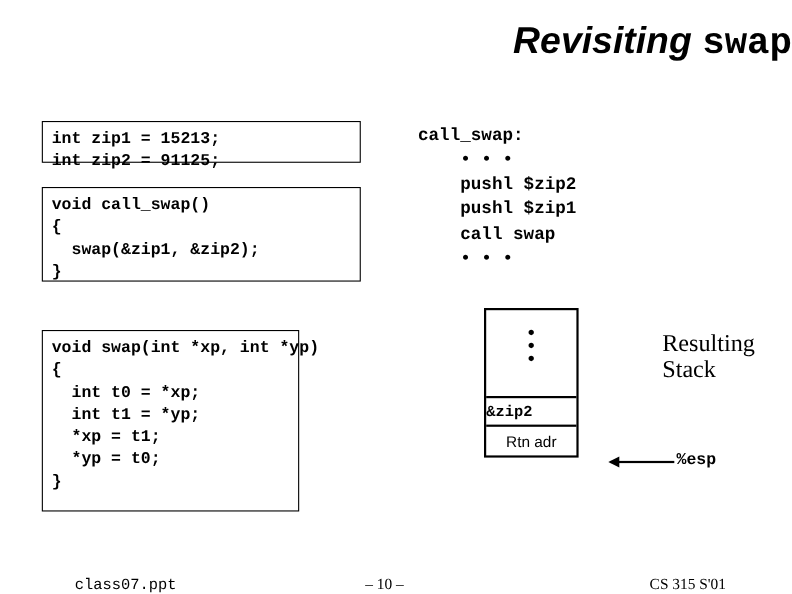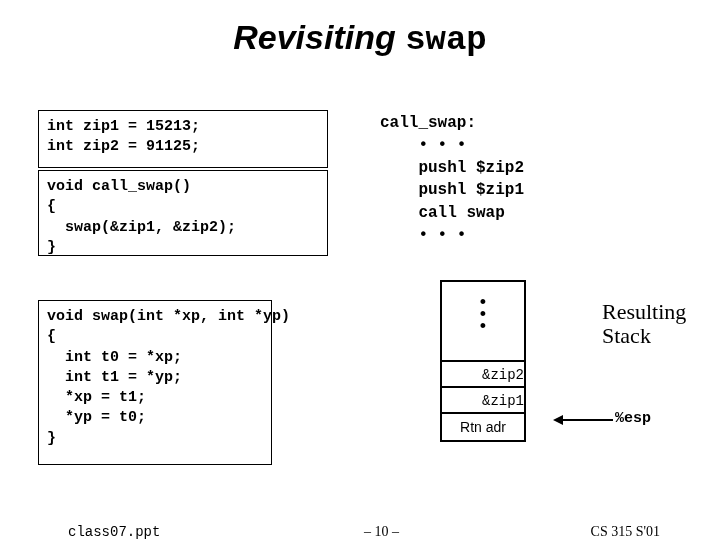--- a/index.html
+++ b/index.html
@@ -10,41 +10,41 @@
     background: #fff;
     font-family: Arial, Helvetica, sans-serif;
     position: relative;
     overflow: hidden;
   }
   .title {
     position: absolute;
     top: 18px;
     left: 0;
     width: 720px;
-    text-align: center;
+    text-align: right;
     font-size: 34px;
     font-weight: bold;
     font-style: italic;
   }
   .title .mono {
     font-family: "Courier New", monospace;
     font-style: normal;
   }
   .codebox {
     position: absolute;
     border: 1.5px solid #000;
     font-family: "Courier New", monospace;
     font-size: 15px;
     line-height: 1.35;
     font-weight: bold;
     padding: 6px 8px;
     white-space: pre;
     box-sizing: border-box;
   }
-  .box1 { top: 110px; left: 38px; width: 290px; height: 58px; }
+  .box1 { top: 110px; left: 38px; width: 290px; height: 38px; }
   .box2 { top: 170px; left: 38px; width: 290px; height: 86px; }
   .box3 { top: 300px; left: 38px; width: 234px; height: 165px; }
   .asm {
     position: absolute;
     top: 112px;
     left: 380px;
     font-family: "Courier New", monospace;
     font-size: 16px;
     line-height: 1.4;
     font-weight: bold;
@@ -62,23 +62,23 @@
     text-align: center;
     font-size: 18px;
     line-height: 12px;
     padding-top: 14px;
     border-bottom: 2px solid #000;
     box-sizing: border-box;
   }
   .stack .cell {
     height: 26px;
     line-height: 26px;
-    text-align: right;
+    text-align: left;
     font-family: "Courier New", monospace;
-    font-weight: normal;
+    font-weight: bold;
     font-size: 14px;
     border-bottom: 2px solid #000;
     box-sizing: border-box;
   }
   .stack .rtn {
     height: 26px;
     line-height: 26px;
     text-align: center;
     font-family: Arial, sans-serif;
     font-weight: normal;
@@ -127,21 +127,20 @@
   }
   .footer .fname {
     position: absolute;
     left: 68px;
     font-family: Liberation Mono, monospace;
   }
   .footer .pnum {
     position: absolute;
     left: 332px;
     font-family: "Times New Roman", serif;
-    margin-left: 32px;
   }
   .footer .course {
     position: absolute;
     right: 60px;
     font-family: "Times New Roman", serif;
   }
 </style>
 </head>
 <body>
 
@@ -170,21 +169,20 @@
     call swap
     • • •</div>
 
 <div class="stack">
   <div class="dots">
     <span>•</span><br>
     <span>•</span><br>
     <span>•</span>
   </div>
   <div class="cell">&amp;zip2</div>
-  <div class="cell">&amp;zip1</div>
   <div class="rtn">Rtn adr</div>
 </div>
 
 <div class="resulting">
   <span>Resulting</span><br><span>Stack</span>
 </div>
 
 <div class="arrow"></div>
 <div class="esp">%esp</div>
 

